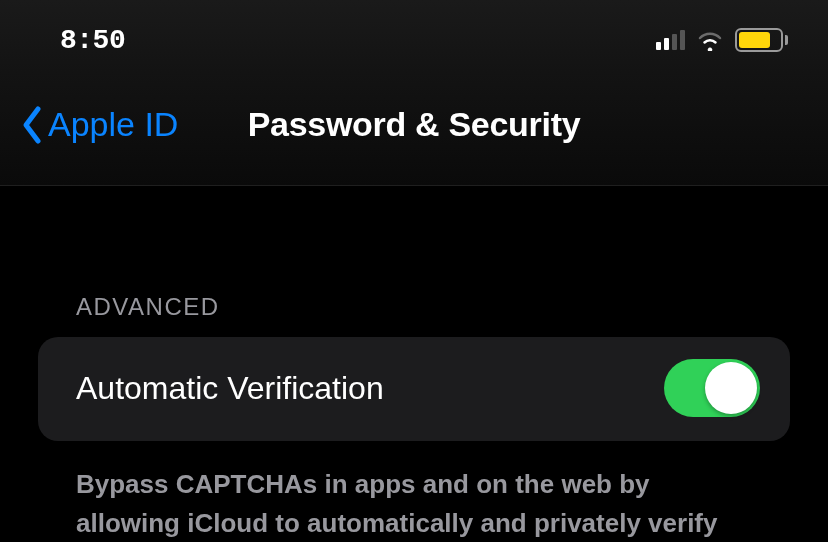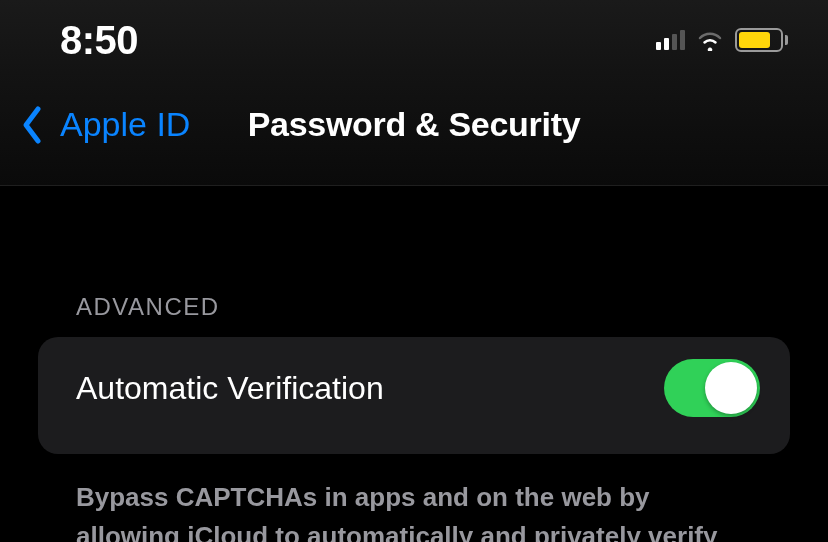--- a/index.html
+++ b/index.html
@@ -18,23 +18,24 @@
     }
     .status-bar {
       display: flex;
       justify-content: space-between;
       align-items: center;
       padding: 18px 40px 10px 60px;
       height: 72px;
       background: linear-gradient(to bottom, #1a1a1a 0%, #131313 100%);
     }
     .status-time {
-      font-size: 40px;
+      font-size: 28px;
       font-weight: 600;
       letter-spacing: -0.5px;
+      font-family: Liberation Mono, monospace;
     }
     .status-right {
       display: flex;
       align-items: center;
       gap: 10px;
     }
     .signal-icon {
       display: flex;
       align-items: flex-end;
       gap: 3px;
@@ -86,21 +87,21 @@
       align-items: center;
       padding: 20px 20px 28px 20px;
       background: linear-gradient(to bottom, #131313 0%, #0a0a0a 100%);
       border-bottom: 1px solid #1f1f1f;
       position: relative;
       height: 114px;
     }
     .back-button {
       display: flex;
       align-items: center;
-      gap: 16px;
+      gap: 4px;
       color: #0a84ff;
       font-size: 34px;
       font-weight: 400;
       cursor: pointer;
       position: absolute;
       left: 20px;
     }
     .chevron-back {
       width: 24px;
       height: 40px;
@@ -124,21 +125,21 @@
       color: #98989e;
       font-size: 24px;
       font-weight: 400;
       letter-spacing: 1.5px;
       padding: 0 38px 16px 38px;
       margin-top: 47px;
     }
     .cell {
       background: #1c1c1e;
       border-radius: 20px;
-      padding: 22px 30px 37px 38px;
+      padding: 22px 30px 24px 38px;
       display: flex;
       justify-content: space-between;
       align-items: center;
     }
     .cell-label {
       font-size: 32px;
       font-weight: 400;
       color: #ffffff;
     }
     .toggle {

